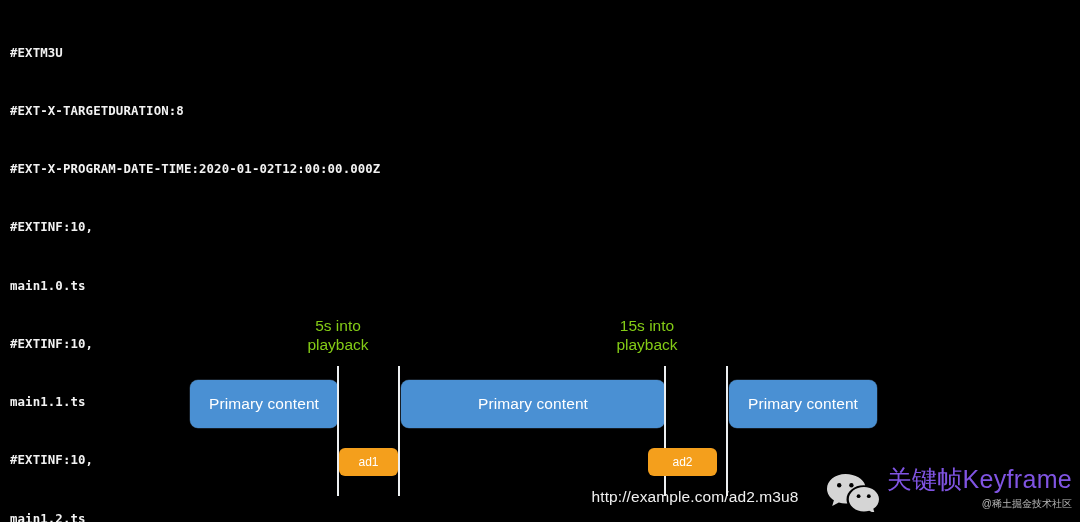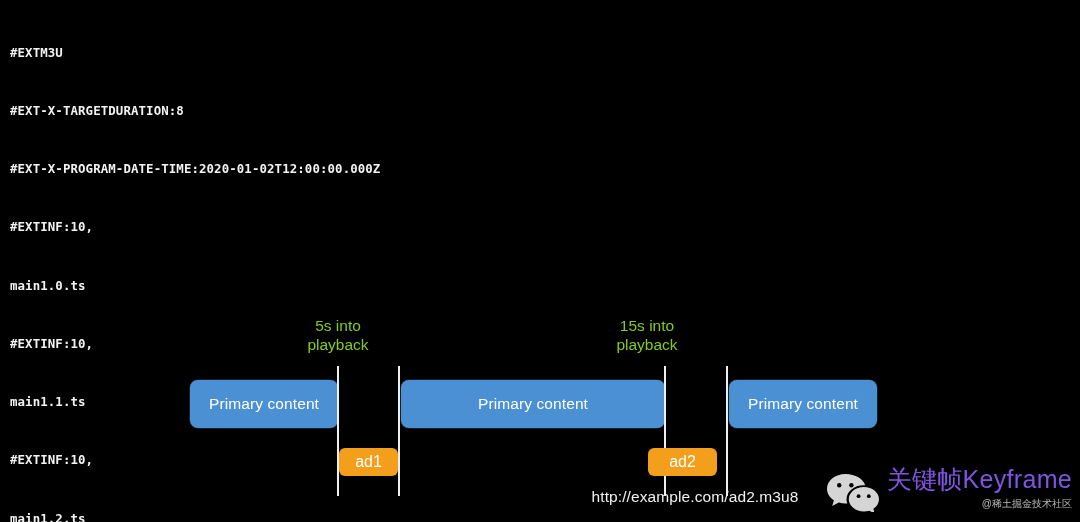--- a/index.html
+++ b/index.html
@@ -91,21 +91,21 @@
     top: 148px;
     background: #f49f1c;
     border-radius: 6px;
   }
   .ad-box .ad-label {
     display: block;
     width: 100%;
     text-align: center;
     line-height: 28px;
     color: #ffffff;
-    font-size: 16px;
+    font-size: 12px;
     font-family: "Liberation Sans", sans-serif;
   }
 
   .ad-url {
     position: absolute;
     top: 188px;
     width: 300px;
     text-align: center;
     color: #f0f0f0;
     font-size: 15.5px;

